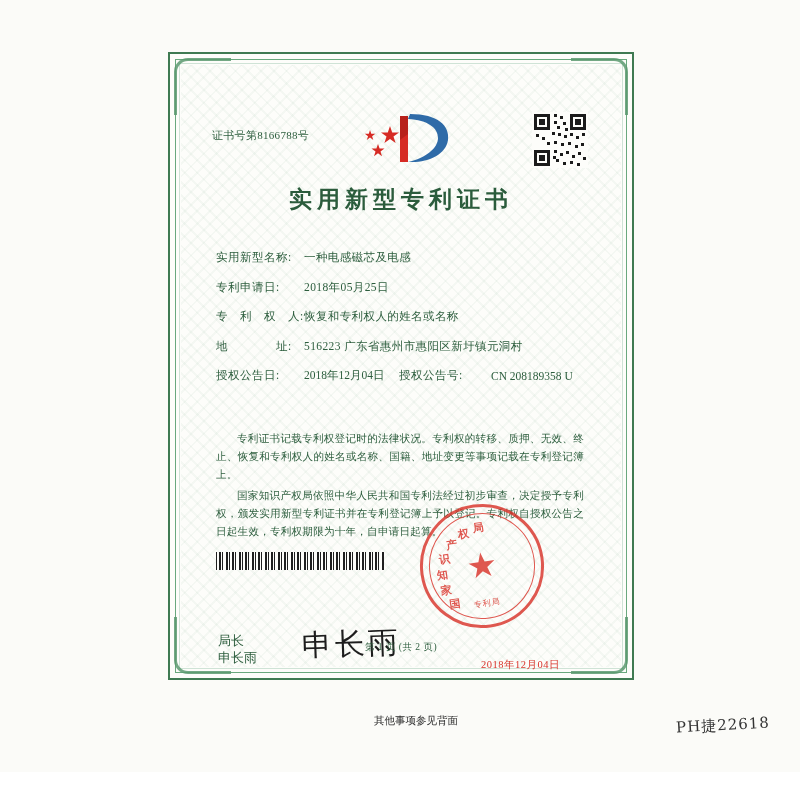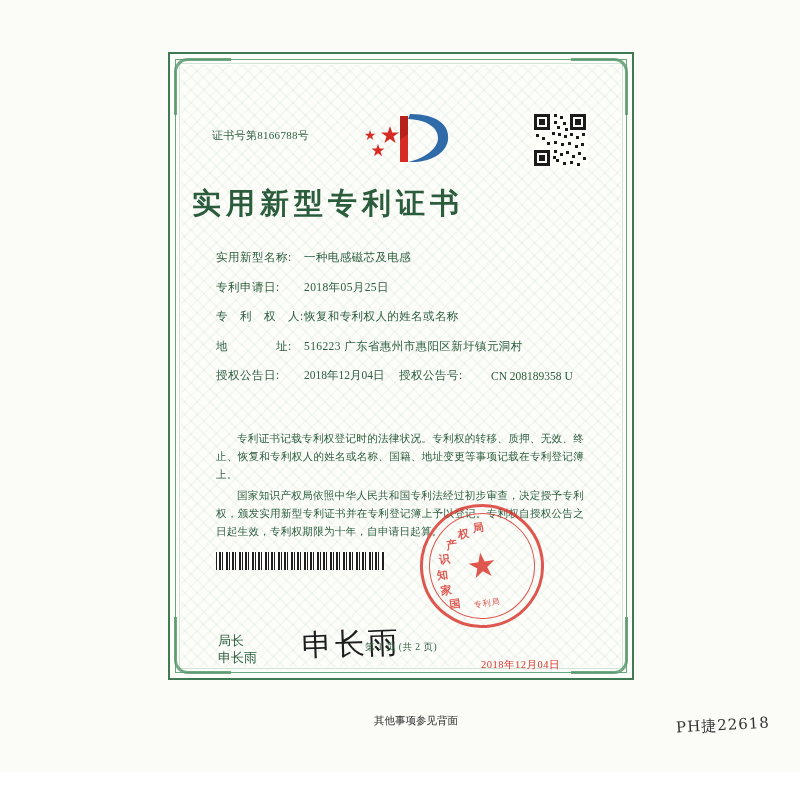--- a/index.html
+++ b/index.html
@@ -97,22 +97,22 @@
     right: 22px;
     top: 40px;
     width: 56px;
     height: 56px;
   }
 
   .title {
     position: absolute;
     left: 0; right: 0;
     top: 112px;
-    text-align: left;
-    font-size: 29px;
+    text-align: center;
+    font-size: 23px;
     font-weight: bold;
     letter-spacing: 5px;
     color: #2b5c3c;
     font-family: "DejaVu Serif", "Liberation Serif", serif;
   }
 
   
   .fields {
     position: absolute;
     left: 24px;

